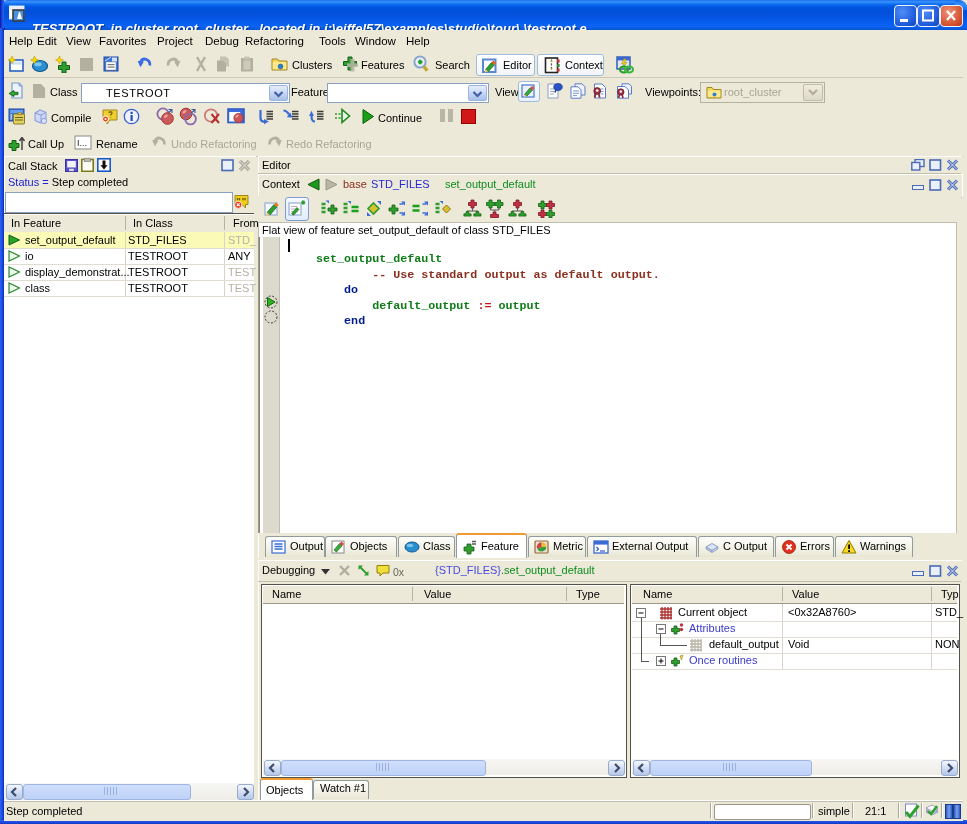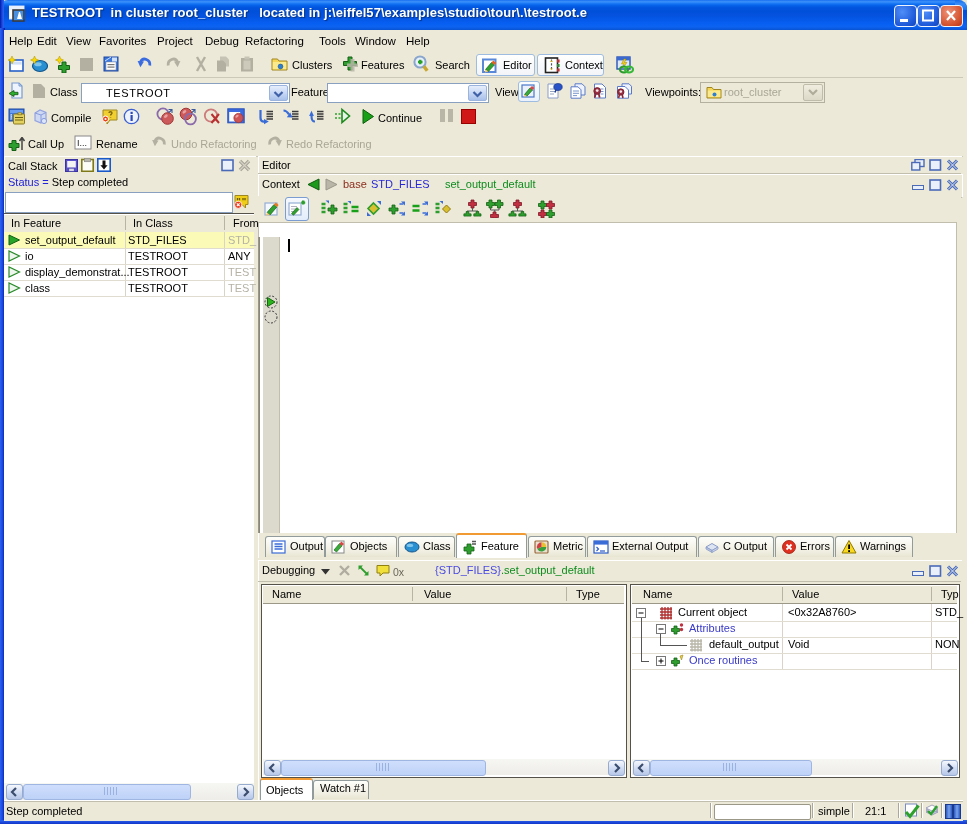--- a/index.html
+++ b/index.html
@@ -13,22 +13,22 @@
 #title{left:0;top:0;width:967px;height:30px;border-radius:8px 8px 0 0;
 background:linear-gradient(180deg,#0f6af0 0%,#3b8df6 4%,#3089fa 8%,#1272f3 13%,#0560e8 19%,#0153dd 26%,#0150da 38%,#0452de 52%,#0558e8 65%,#075ff2 78%,#0c63f2 88%,#0a5ce4 94%,#0853d2 100%);}
 #corner-r{left:955px;top:0;width:12px;height:9px;background:#ebe7cf;}
 #corner-l{left:0;top:0;width:10px;height:9px;background:#e8e5d5;}
 #corner-r2{left:955px;top:0;width:12px;height:10px;border-radius:0 9px 0 0;
 background:linear-gradient(180deg,#0f6af0 0%,#3b8df6 40%,#1272f3 100%);}
 .tbtn{top:5px;width:21px;height:20px;border-radius:4px;border:1px solid #eef4fd;
 background:radial-gradient(circle at 35% 30%,#4f8ef8,#1e58d8 70%,#1345b8);}
 .tbtn svg{position:absolute;left:0;top:0;}
 #btnclose{background:radial-gradient(circle at 35% 30%,#ee9279,#d75936 60%,#bc3312);}
-#ttext{left:32px;top:5px;color:#fff;font-size:13px;font-weight:bold;white-space:pre;letter-spacing:0.05px;
-text-shadow:1px 1px 1px #00317e;}
+#ttext{left:32px;top:21px;color:#fff;font-size:13px;font-weight:bold;white-space:pre;letter-spacing:0.05px;
+text-shadow:1px 1px 1px #00317e;font-style:italic;}
 
 #menu{left:4px;top:30px;width:958.5px;height:21.5px;background:#ece9d8;border-bottom:1px solid #fff;}
 .mi{top:34.5px;font-size:11.5px;}
 
 .trow{left:4px;width:958.5px;background:#ece9d8;}
 .tlabel{font-size:11px;}
 .glabel{font-size:11px;color:#a9a695;}
 
 .combo{background:#fff;border:1px solid #89a0c0;}
 .combo .arr{position:absolute;right:1px;top:1px;bottom:1px;width:17px;border-radius:2px;
@@ -543,25 +543,32 @@
     <path d="M13 14 L16 14 L16 16.5 L18.5 16.5 L18.5 19 L16 19 L16 19 L13 19 L13 19 L10.5 19 L10.5 16.5 L13 16.5 Z" fill="#2e9e2e" stroke="#156015" stroke-width="0.8" transform="scale(0.9) translate(1.5,0)"></path>
   </svg>
   <svg class="ab" style="left:537px;top:199px" width="19" height="19">
     <path d="M4 2 L7 2 L7 4.5 L9.5 4.5 L9.5 7.5 L7 7.5 L7 10 L4 10 L4 7.5 L1.5 7.5 L1.5 4.5 L4 4.5 Z" fill="#2e9e2e" stroke="#156015" stroke-width="0.8"></path>
     <path d="M12 2 L15 2 L15 4.5 L17.5 4.5 L17.5 7.5 L15 7.5 L15 10 L12 10 L12 7.5 L9.5 7.5 L9.5 4.5 L12 4.5 Z" fill="#c03040" stroke="#801828" stroke-width="0.8"></path>
     <path d="M4 10 L7 10 L7 12.5 L9.5 12.5 L9.5 15.5 L7 15.5 L7 18 L4 18 L4 15.5 L1.5 15.5 L1.5 12.5 L4 12.5 Z" fill="#c03040" stroke="#801828" stroke-width="0.8" transform="translate(0,1)"></path>
     <path d="M12 10 L15 10 L15 12.5 L17.5 12.5 L17.5 15.5 L15 15.5 L15 18 L12 18 L12 15.5 L9.5 15.5 L9.5 12.5 L12 12.5 Z" fill="#2e9e2e" stroke="#156015" stroke-width="0.8" transform="translate(0,1)"></path>
   </svg>
 
   <div class="ab" style="left:258px;top:222px;width:697px;height:15px;background:#fff;border:1px solid #c2bead;border-bottom:1px solid #d6d2c2"></div>
+  <div class="ab" style="left:262px;top:223.5px;font-size:11px">Flat view of feature set_output_default of class STD_FILES</div>
 
   <div class="ab" style="left:258px;top:237px;width:697px;height:296px;background:#fff;border-left:1px solid #9c9888;border-right:1px solid #c2bead"></div>
   <div class="ab" style="left:259px;top:237px;width:3px;height:296px;background:#fff;border-left:1px solid #8a8778"></div>
   <div class="ab" style="left:263px;top:237px;width:16px;height:296px;background:#dcd9cd;border-right:1px solid #c2bead"></div>
   <div class="ab" style="left:288px;top:239px;width:1.5px;height:13px;background:#000"></div>
+  <div class="ab" id="code">
+<span class="gr">    set_output_default</span>
+<span class="cm">            -- Use standard output as default output.</span>
+<span class="kw">        do</span>
+<span class="gr">            default_output</span> <span class="rd">:=</span> <span class="gr">output</span>
+<span class="kw">        end</span></div>
   <svg class="ab" style="left:264px;top:295px" width="14" height="14">
     <circle cx="7" cy="7" r="6" fill="none" stroke="#3a3a3a" stroke-width="1" stroke-dasharray="2 1.6"></circle>
     <path d="M3.5 2.5 L3.5 11.5 L11 7 Z" fill="#2cb41c" stroke="#156a0c" stroke-width="1"></path>
   </svg>
   <svg class="ab" style="left:264px;top:310px" width="14" height="14">
     <circle cx="7" cy="7" r="6" fill="none" stroke="#3a3a3a" stroke-width="1" stroke-dasharray="2 1.6"></circle>
   </svg>
 
   <div class="ab tab" style="left:265px;width:58px">
       <svg class="tabico" width="16" height="16">

